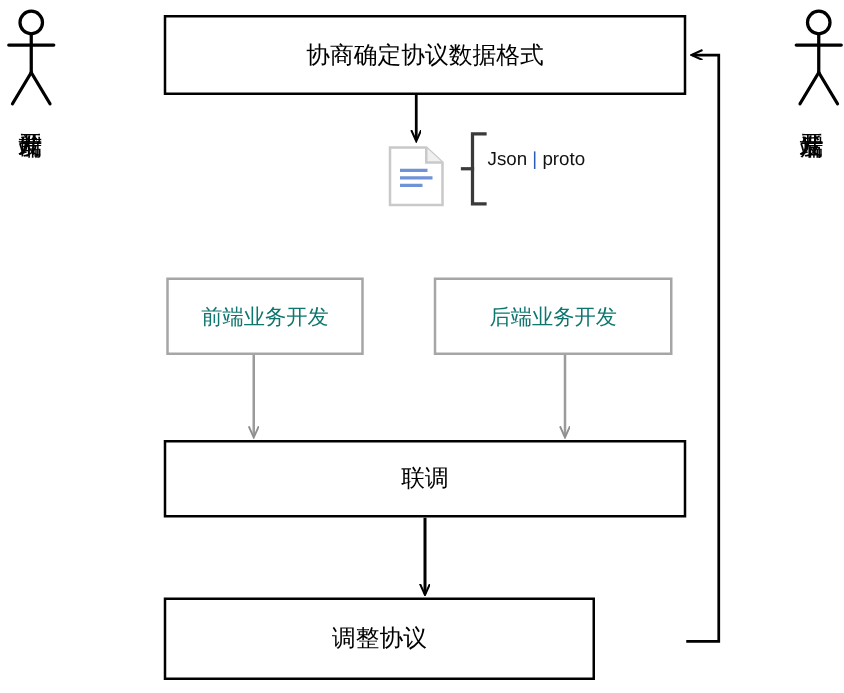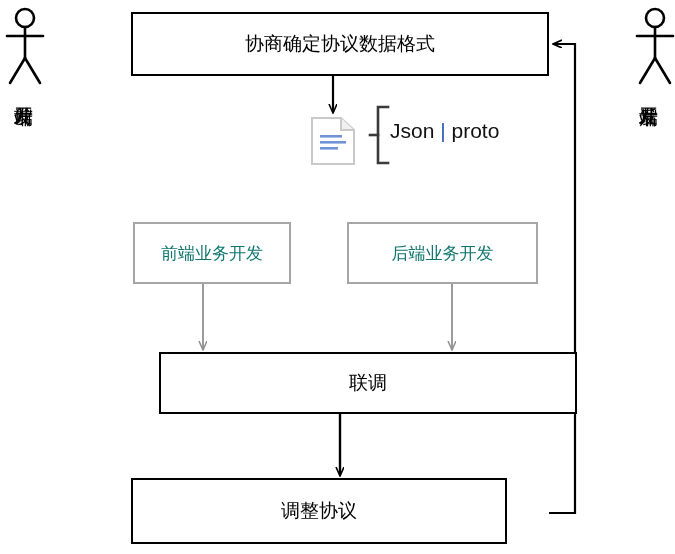--- a/index.html
+++ b/index.html
@@ -48,35 +48,35 @@
     font-size: 19px;
   }
   .node-muted {
     border: 2px solid #a6a6a6;
     color: #0f766e;
     font-size: 17px;
   }
   #node-protocol { left: 131px; top: 12px; width: 418px; height: 64px; }
   #node-frontend-biz { left: 133px; top: 222px; width: 158px; height: 62px; }
   #node-backend-biz { left: 347px; top: 222px; width: 191px; height: 62px; }
-  #node-integration { left: 131px; top: 352px; width: 418px; height: 62px; margin-left: 28px; }
-  #node-adjust { left: 131px; top: 478px; width: 376px; height: 66px; }
+  #node-integration { left: 131px; top: 352px; width: 418px; height: 62px; }
+  #node-adjust { left: 131px; top: 478px; width: 345px; height: 66px; }
 
   #doc-icon {
     position: absolute;
     left: 310px;
     top: 116px;
     width: 46px;
     height: 50px;
   }
   #json-proto-label {
     position: absolute;
     left: 390px;
     top: 119px;
-    font-size: 21px;
+    font-size: 15px;
     color: #111111;
     white-space: nowrap;
   }
   #json-proto-label .pipe { color: #2b5bb5; }
 </style>
 </head>
 <body>
 
 <svg id="canvas" viewBox="0 0 675 554" xmlns="http://www.w3.org/2000/svg">
   <defs>

